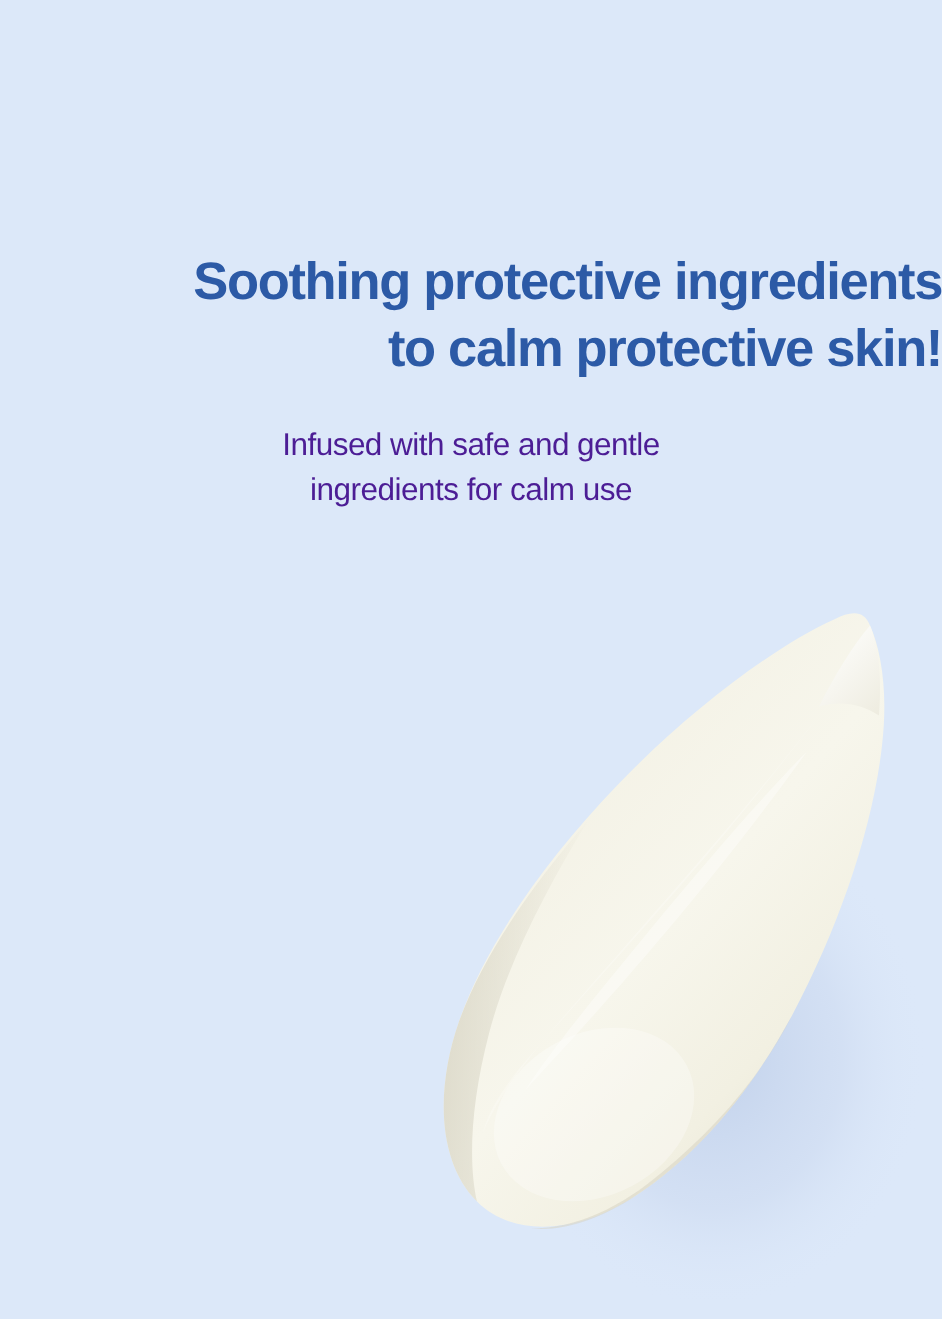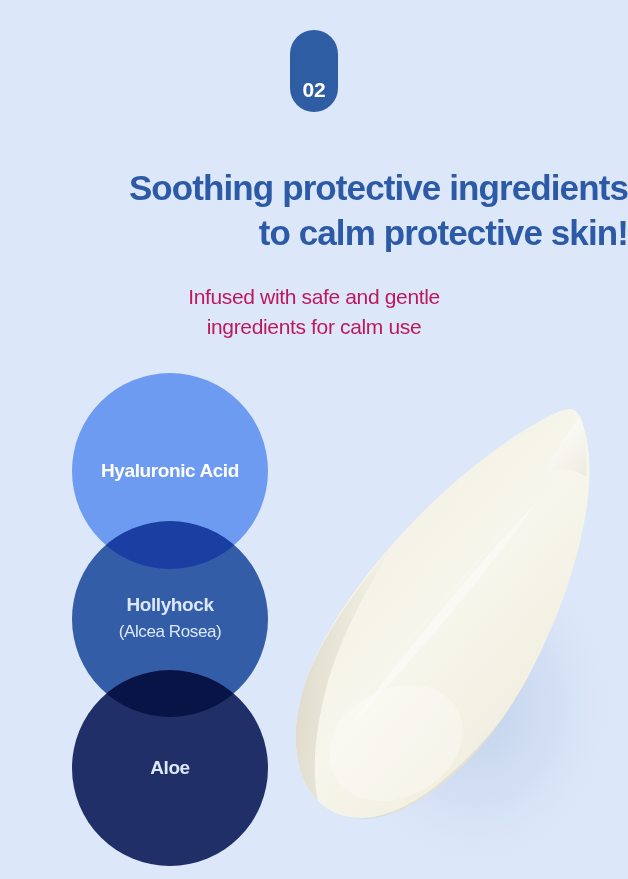--- a/index.html
+++ b/index.html
@@ -65,21 +65,21 @@
     text-align: right;
   }
 
   
   .subtitle {
     position: absolute;
     left: 0;
     top: 261px;
     width: 628px;
     text-align: center;
-    color: #be185d;
+    color: #4c1d95;
     font-size: 21px;
     font-weight: normal;
     line-height: 1.42;
     letter-spacing: -0.35px;
   }
   .subtitle-line {
     display: block;
     white-space: nowrap;
   }
 
@@ -157,23 +157,20 @@
     display: block;
     width: 100%;
     height: 100%;
   }
 </style>
 </head>
 <body>
 
 <div id="page">
 
-  <div class="step-badge">
-    <span class="step-badge-label">02</span>
-  </div>
 
   <h1 class="headline">
     <span class="headline-line">Soothing protective ingredients</span>
     <span class="headline-line">to calm protective skin!</span>
   </h1>
 
   <p class="subtitle">
     <span class="subtitle-line">Infused with safe and gentle</span>
     <span class="subtitle-line">ingredients for calm use</span>
   </p>
@@ -248,30 +245,14 @@
       <path d="M 240 272
                C 212 324 176 366 136 392
                C 112 408 88 416 66 414
                C 96 414 126 400 154 376
                C 188 348 220 312 240 272 Z" fill="#d7d4c3" opacity="0.55"></path>
 
       <ellipse cx="108" cy="338" rx="70" ry="54" fill="#ffffff" opacity="0.30" transform="rotate(-28 108 338)"></ellipse>
     </svg>
   </div>
 
-  <div class="ingredient-stack">
-
-    <div class="ingredient-circle circle-1">
-      <span class="circle-name">Hyaluronic Acid</span>
-    </div>
-
-    <div class="ingredient-circle circle-2">
-      <span class="circle-name">Hollyhock</span>
-      <span class="circle-sub">(Alcea Rosea)</span>
-    </div>
-
-    <div class="ingredient-circle circle-3">
-      <span class="circle-name">Aloe</span>
-    </div>
-
-  </div>
 
 </div>
 
 </body></html>

